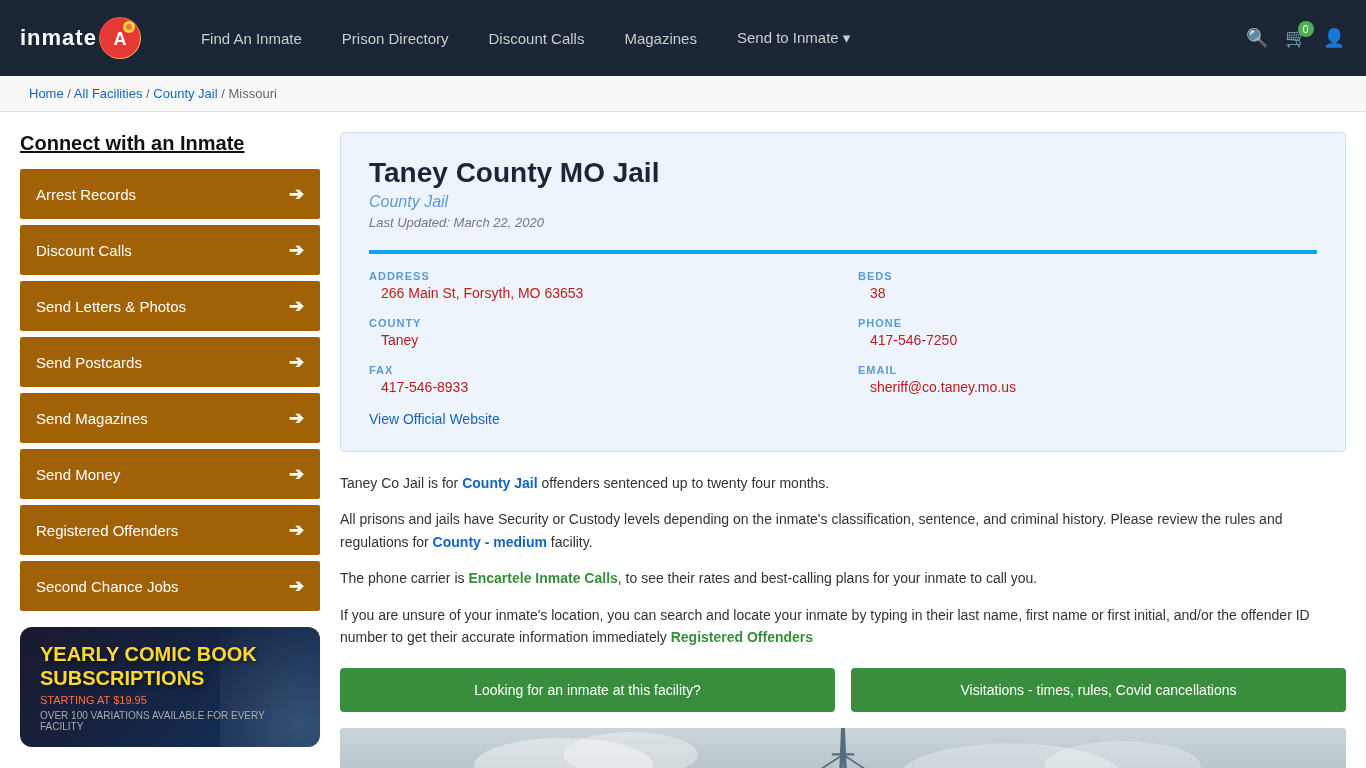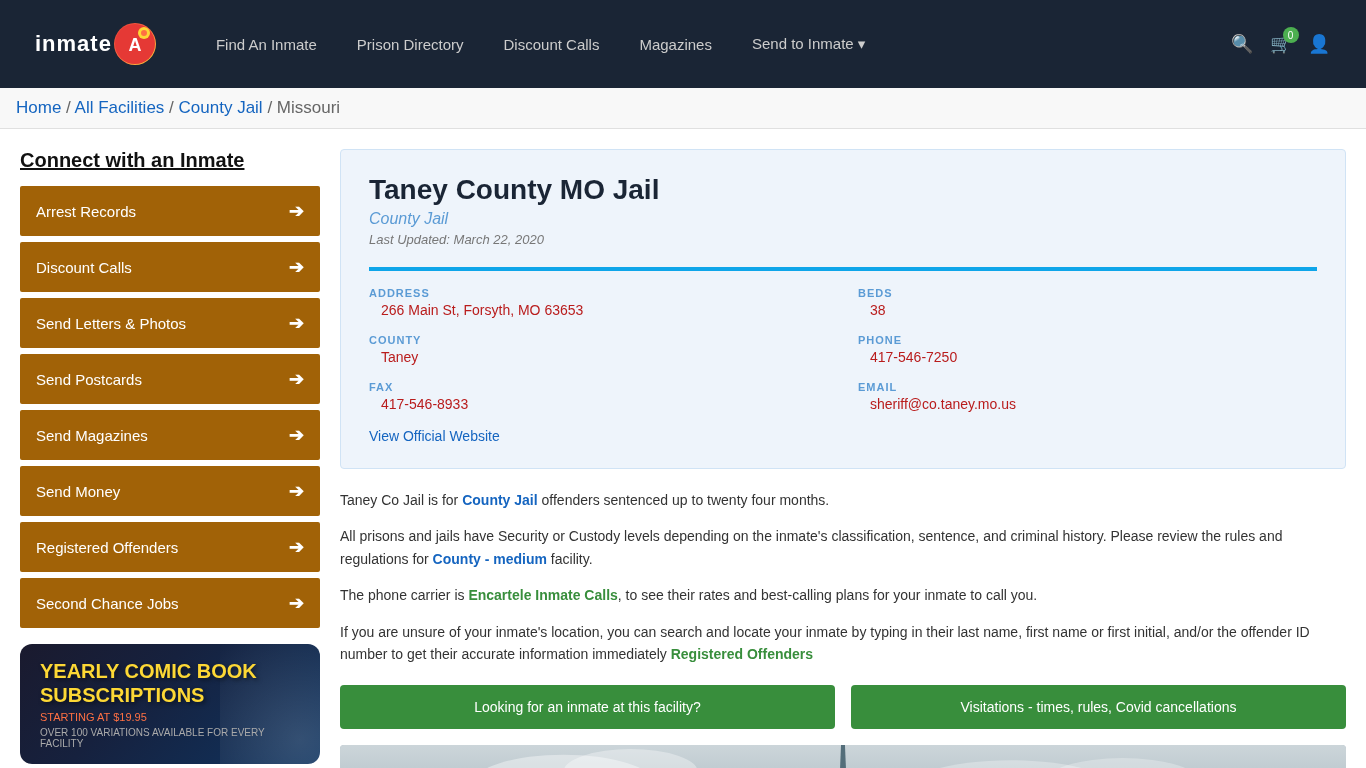--- a/index.html
+++ b/index.html
@@ -3,22 +3,22 @@
   <meta charset="utf-8">
   <style>
     * { margin: 0; padding: 0; box-sizing: border-box; }
     body { font-family: Arial, sans-serif; font-size: 14px; color: #333; background: #fff; }
 
     
     .navbar {
       background: #1a2535;
       display: flex;
       align-items: center;
-      padding: 0 35px;
-      height: 88px;
+      padding: 0 20px;
+      height: 76px;
     }
     .navbar-logo {
       display: flex;
       align-items: center;
       margin-right: 40px;
     }
     .logo-text {
       color: #fff;
       font-size: 22px;
       font-weight: bold;
@@ -68,22 +68,22 @@
       border-radius: 50%;
       font-size: 10px;
       width: 16px; height: 16px;
       display: flex; align-items: center; justify-content: center;
       position: absolute;
       top: -6px; right: -6px;
     }
 
     
     .breadcrumb {
-      padding: 10px 16px;
-      font-size: 17px;
+      padding: 10px 29px;
+      font-size: 13px;
       background: #f8f8f8;
       border-bottom: 1px solid #e0e0e0;
     }
     .breadcrumb a { color: #1565c0; text-decoration: none; }
     .breadcrumb span { color: #666; }
 
     
     .main-container {
       display: flex;
       max-width: 1366px;

